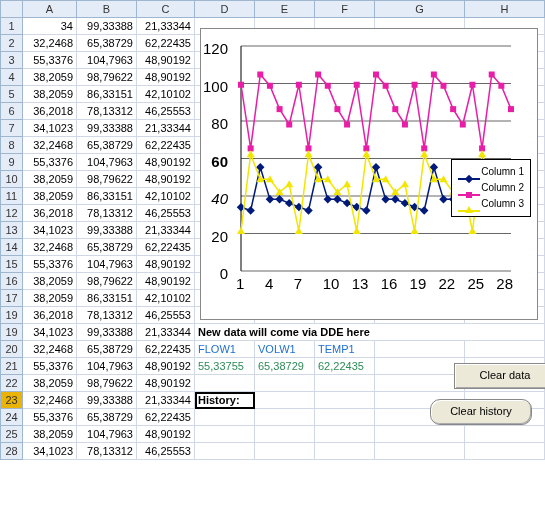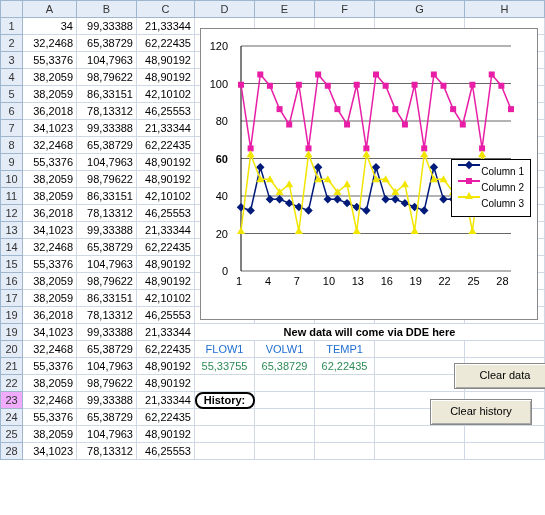--- a/index.html
+++ b/index.html
@@ -41,25 +41,25 @@
   }
   th.rowhdr {
     background: #e4ecf7;
     text-align: center;
     font-weight: normal;
     color: #333;
     border: 1px solid #9eb6ce;
     width: 22px;
   }
   th.rowhdr.sel {
-    background: #f0abfc;
+    background: #eab308;
     margin-left: 44px;
   }
   td.num { text-align: right; }
-  td.txt { text-align: center; }
+  td.txt { text-align: left; }
   td.blue { color: #1f6fd1; }
   td.green { color: #2e8b57; }
   .colA { width: 54px; }
   .colB { width: 60px; }
   .colC { width: 58px; }
   .colD { width: 60px; }
   .colE { width: 60px; }
   .colF { width: 60px; }
   .colG { width: 90px; }
   .colH { width: 80px; }
@@ -86,21 +86,21 @@
     right: 6px;
     top: 130px;
     background: #fff;
     border: 1px solid #000;
     padding: 4px 6px;
     font-size: 10px;
     line-height: 16px;
   }
   .legend-row {
     display: flex;
-    align-items: flex-start;
+    align-items: flex-end;
     gap: 1px;
     white-space: nowrap;
   }
   .lg-line {
     width: 22px;
     height: 0;
     border-top: 2px solid;
     position: relative;
   }
   .lg-mark {
@@ -114,45 +114,44 @@
   .square  { background: #e81ea6; }
   .triangle {
     width: 0; height: 0;
     border-left: 4px solid transparent;
     border-right: 4px solid transparent;
     border-bottom: 7px solid #f2e600;
     top: -6px; left: 7px;
   }
   .ytick, .xtick {
     position: absolute;
-    font-size: 11px;
+    font-size: 15px;
     color: #000;
   }
 
   .btn {
     position: absolute;
     width: 100px;
     height: 24px;
     background: #ece9d8;
     border: 1px solid #888;
     box-shadow: inset 1px 1px 0 #fff, inset -1px -1px 0 #aaa;
     font-size: 11px;
     font-family: Tahoma, Arial, sans-serif;
     text-align: center;
     line-height: 22px;
     cursor: pointer;
   }
   .btn.pos1 { left: 416px; top: 363px; margin-left: 38px; }
-  .btn.pos2 { left: 430px; top: 399px; }
+  .btn.pos2 { left: 430px; top: 399px; border-radius: 10px; }
 
   .bold { font-weight: bold; }
   td.sel-outline {
     outline: 2px solid #000;
     outline-offset: -2px;
-    border-radius: 8px;
   }
 </style>
 </head>
 <body>
 
 <div class="sheet">
 
   <table class="grid">
     <colgroup>
       <col style="width:22px">
@@ -584,21 +583,21 @@
       </div>
       <div class="legend-row">
         <span class="lg-line" style="border-color:#f2e600">
             <span class="lg-mark triangle"></span>
           </span>
         <span>Column 3</span>
       </div>
     </div>
   <div class="ytick" style="right: 309px; top: 236px;">0</div>
       <div class="ytick" style="right: 309px; top: 198.5px;">20</div>
-      <div class="ytick" style="right: 309px; top: 161px;">40</div>
+      <div class="ytick" style="right: 309px; top: 161px; font-style: italic;">40</div>
       <div class="ytick" style="right: 309px; top: 123.5px; font-weight: bold;">60</div>
       <div class="ytick" style="right: 309px; top: 86px;">80</div>
       <div class="ytick" style="right: 309px; top: 48.5px;">100</div>
       <div class="ytick" style="right: 309px; top: 11px;">120</div>
       <div class="xtick" style="left: 35px; top: 246px;">1</div>
       <div class="xtick" style="left: 63.9286px; top: 246px;">4</div>
       <div class="xtick" style="left: 92.8571px; top: 246px;">7</div>
       <div class="xtick" style="left: 121.786px; top: 246px;">10</div>
       <div class="xtick" style="left: 150.714px; top: 246px;">13</div>
       <div class="xtick" style="left: 179.643px; top: 246px;">16</div>

